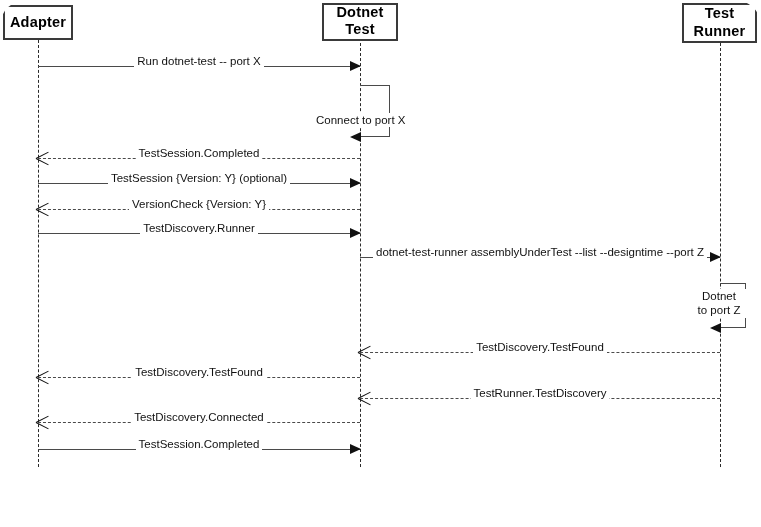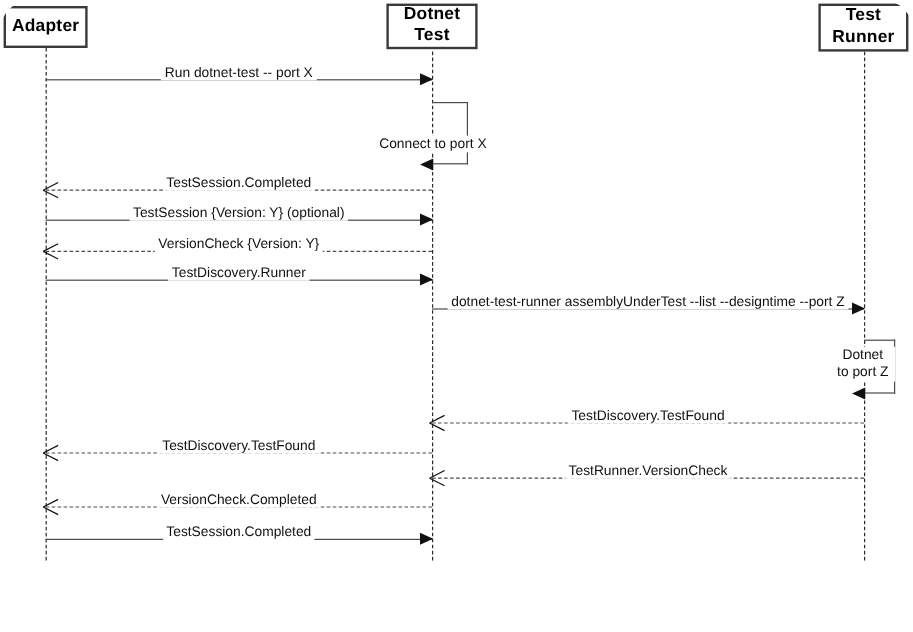--- a/index.html
+++ b/index.html
@@ -195,27 +195,27 @@
 
   <div class="msg dashed" style="left:38px; top:377px; width:322px;">
     <div class="line"></div>
     <div class="head-open-left"></div>
     <div class="msg-label"><i>TestDiscovery.TestFound</i></div>
   </div>
 
   <div class="msg dashed" style="left:360px; top:398px; width:360px;">
     <div class="line"></div>
     <div class="head-open-left"></div>
-    <div class="msg-label"><i>TestRunner.VersionCheck</i></div>
+    <div class="msg-label"><i>TestRunner.TestDiscovery</i></div>
   </div>
 
   <div class="msg dashed" style="left:38px; top:422px; width:322px;">
     <div class="line"></div>
     <div class="head-open-left"></div>
-    <div class="msg-label"><i>VersionCheck.Completed</i></div>
+    <div class="msg-label"><i>TestDiscovery.Connected</i></div>
   </div>
 
   <div class="msg solid" style="left:38px; top:449px; width:322px;">
     <div class="line"></div>
     <div class="head-filled-right"></div>
     <div class="msg-label"><i>TestSession.Completed</i></div>
   </div>
 
   <div class="selfmsg" style="left:360px; top:85px; width:30px; height:52px;">
     <div class="self-head"></div>

